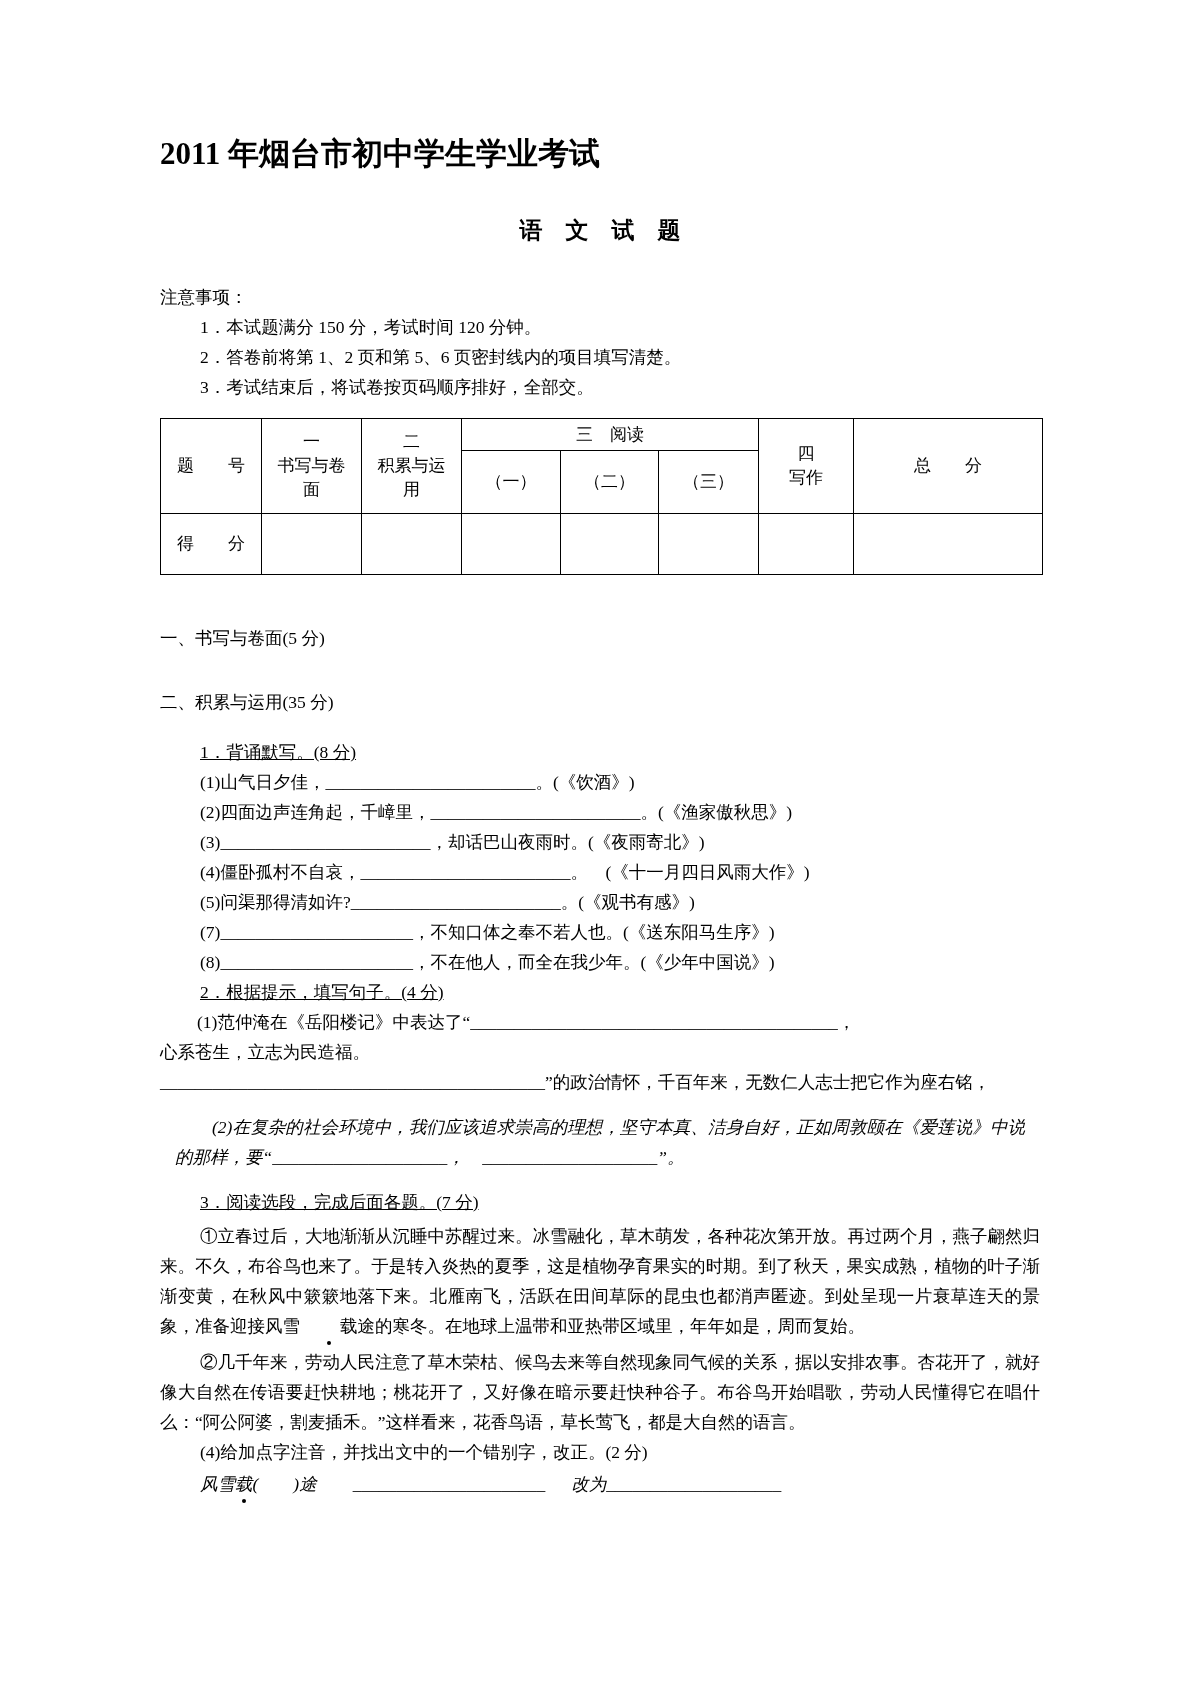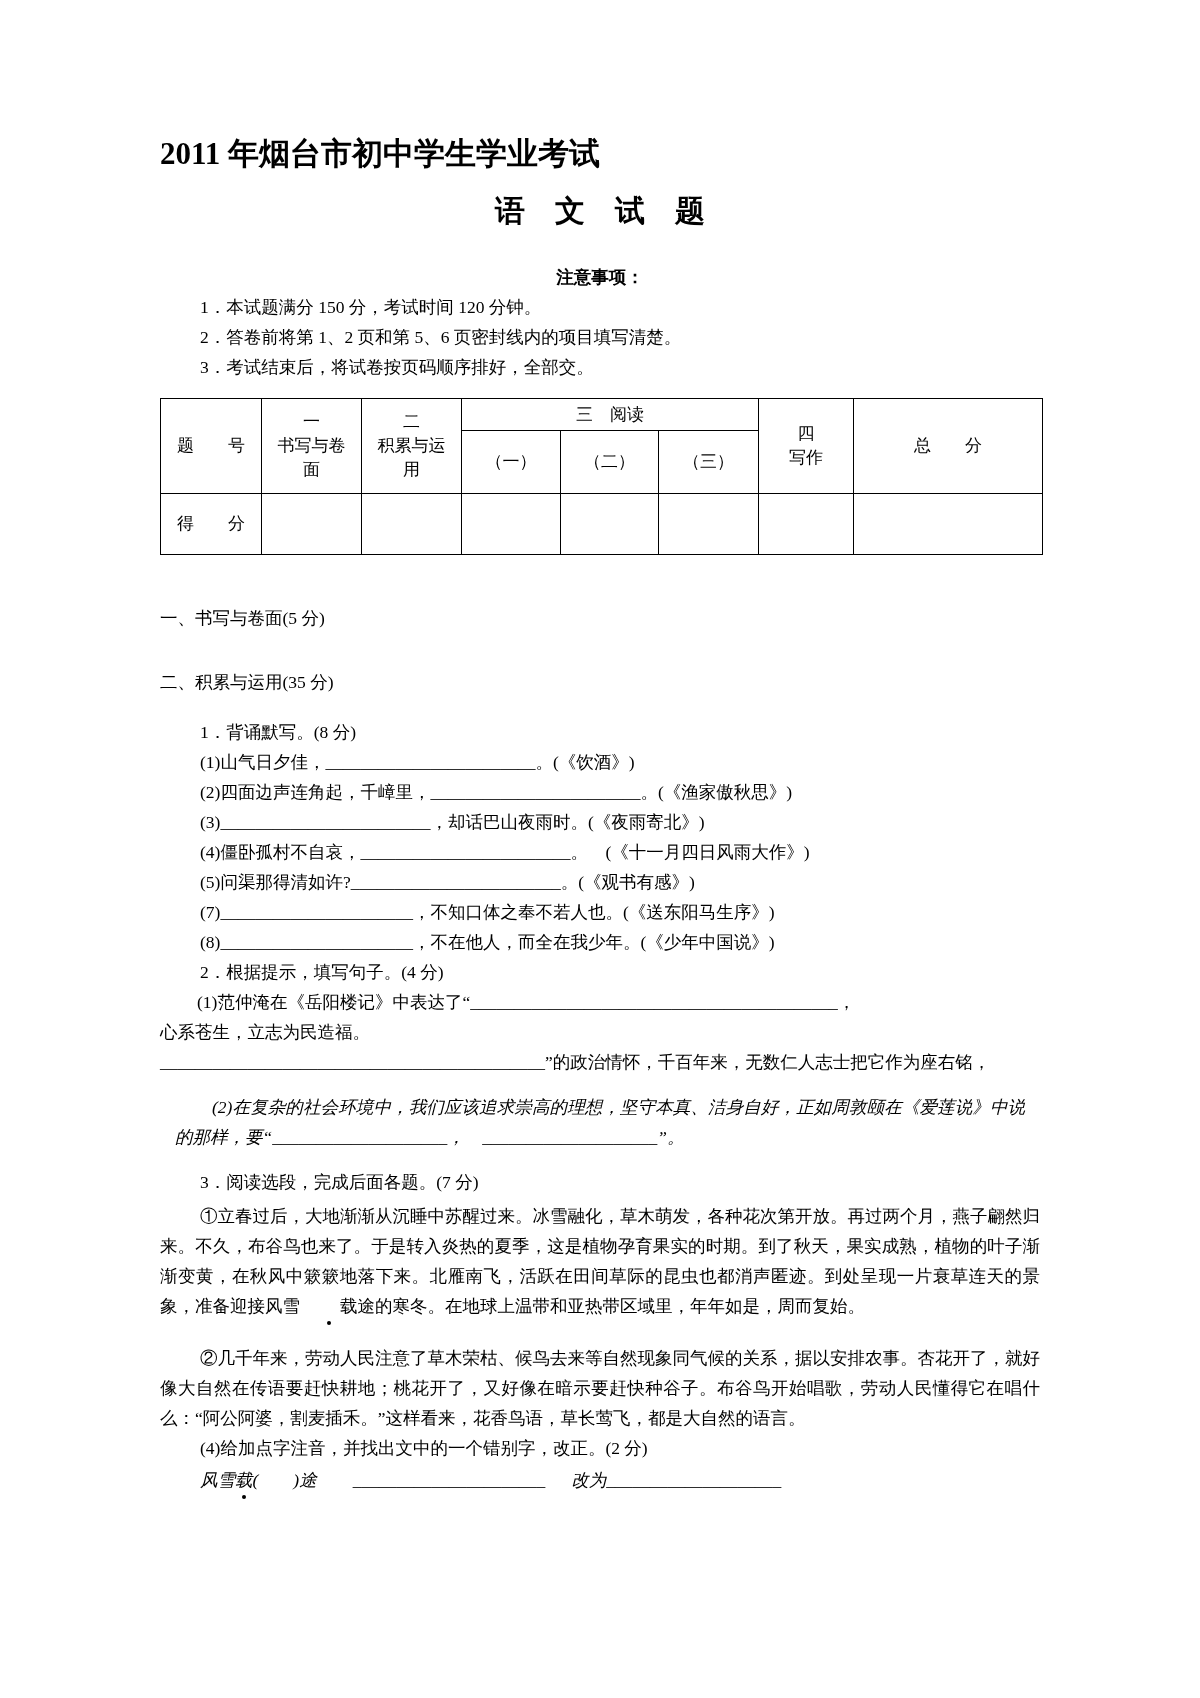--- a/index.html
+++ b/index.html
@@ -16,28 +16,28 @@
     line-height: 30px;
   }
   .title {
     margin: 0;
     font-size: 31px;
     line-height: 36px;
     font-weight: bold;
     text-align: left;
   }
   .subtitle {
-    margin: 22px 0 0 0;
-    font-size: 30px;
+    margin: 42px 0 0 0;
+    font-size: 23px;
     line-height: 34px;
     font-weight: bold;
     text-align: center;
   }
   .notes { margin-top: 34px; }
-  .notes-heading { font-weight: bold; text-align: center; }
+  .notes-heading { font-weight: normal; }
   .note-item { margin-left: 40px; }
   .score-table {
     margin-top: 16px;
     border-collapse: collapse;
     width: 882px;
     table-layout: fixed;
   }
   .score-table td {
     border: 1px solid #000;
     text-align: center;
@@ -47,30 +47,30 @@
     padding: 2px 4px;
     overflow: hidden;
   }
   .score-table .preline { white-space: pre-line; }
   .score-table .reading-head { height: 32px; }
   .score-table .reading-sub td { height: 58px; }
   .score-table .score-row td { height: 56px; }
   .sec-heading { margin-top: 0; }
   .sec1 { margin-top: 48px; }
   .sec2 { margin-top: 34px; }
-  .q-heading { margin-left: 40px; }
+  .q-heading { margin-left: 40px; text-decoration: underline; }
   .q1-heading { margin-top: 20px; }
   .q-item { margin-left: 40px; }
   .hang1 { margin-left: 37px; }
   .para {
     margin: 4px 0 0 0;
     text-align: justify;
     text-indent: 40px;
   }
-  .para2 { margin-top: 22px; }
+  .para2 { margin-top: 6px; }
   .indent-para {
     margin: 15px;
     text-align: justify;
     text-indent: 37px;
     font-style: italic;
   }
   .dot-under { position: relative; display: inline-block; }
   .dot-under::after {
     content: "";
     position: absolute;

